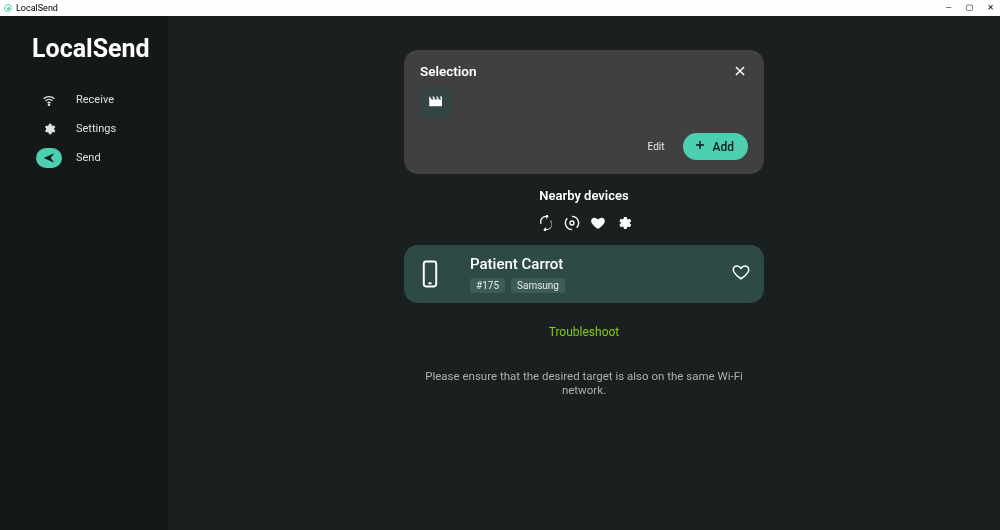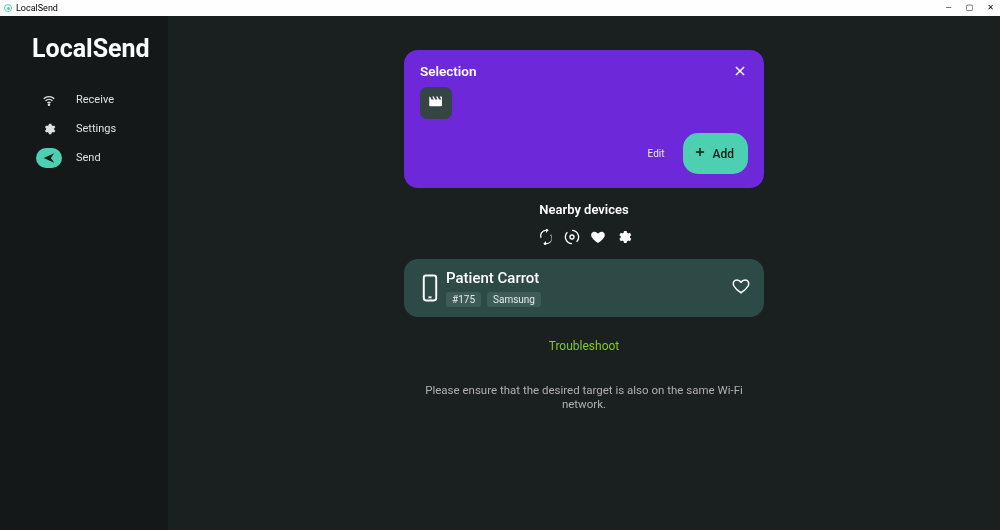--- a/index.html
+++ b/index.html
@@ -18,37 +18,37 @@
   .app-title { font-size: 25px; font-weight: 700; color:#fff; padding-left:32px; margin-bottom:22px; }
   .nav-item { display:flex; align-items:center; gap:14px; height:29px; padding-left:36px; font-size:11px; color:#e0e0e0; cursor:pointer; }
   .nav-item.active { background: transparent; }
   .nav-pill { width:26px; height:20px; border-radius:10px; display:inline-flex; align-items:center; justify-content:center; }
   .nav-item.active .nav-pill { background:#4dd0b1; color:#0b1b17; }
   .nav-icon { width:14px; height:14px; }
 
   .main { flex:1; display:flex; justify-content:center; padding-top:34px; }
   .column { width:360px; display:flex; flex-direction:column; gap:14px; }
 
-  .card { background:#6d28d9; border-radius:14px; padding:13px 16px 14px; }
+  .card { background:#404040; border-radius:14px; padding:13px 16px 14px; }
   .card-head { display:flex; justify-content:space-between; align-items:center; }
   .card-title { font-size:13.5px; font-weight:600; color:#fff; }
   .close-x { width:16px; height:16px; display:flex; align-items:center; justify-content:center; cursor:pointer; }
   .sel-meta { font-size:11px; color:#d0d0d0; margin-top:8px; line-height:1.35; }
   .file-thumb { width:32px; height:32px; background:#354444; border-radius:7px; margin-top:8px; display:flex; align-items:center; justify-content:center; }
   .card-actions { display:flex; justify-content:flex-end; align-items:center; gap:18px; margin-top:14px; }
   .link-btn { font-size:10px; color:#e8e8e8; cursor:pointer; }
-  .pill-btn { background:#4dd0b1; color:#0b1b17; border-radius:15px; height:41px; padding:0 14px 0 10px; display:flex; align-items:center; gap:6px; font-size:12px; font-weight:500; cursor:pointer; }
+  .pill-btn { background:#4dd0b1; color:#0b1b17; border-radius:15px; height:27px; padding:0 14px 0 10px; display:flex; align-items:center; gap:6px; font-size:12px; font-weight:500; cursor:pointer; }
   .plus { width:14px; height:14px; }
 
   .nearby-row { display:flex; align-items:center; gap:12px; padding:0 2px;flex-direction:column; }
   .nearby-label { font-size:13px; font-weight:600; color:#fff; }
   .tool-icons { display:flex; align-items:center; gap:10px; margin-left:2px; }
   .tool-icons .ti { cursor:pointer; display:flex; align-items:center; }
 
-  .device-card { background:#2e4a46; border-radius:14px; padding:10px 14px; display:flex; align-items:center; gap:4px; cursor:pointer; }
+  .device-card { background:#2e4a46; border-radius:14px; padding:10px 14px; display:flex; align-items:center; gap:28px; cursor:pointer; }
   .device-icon-wrap { width:24px; display:flex; justify-content:center; }
   .device-info { flex:1; }
   .device-name { font-size:15px; color:#fff; font-weight:500; }
   .tags { display:flex; gap:6px; margin-top:5px; }
   .tag { font-size:10px; background:#3d5c57; border-radius:3px; padding:2px 6px; color:#e8e8e8; }
   .fav-icon { cursor:pointer; }
 
   .troubleshoot { text-align:center; font-size:12px; color:#84cc16; margin-top:8px; cursor:pointer; }
   .hint { text-align:center; font-size:11.5px; color:#b0b0b0; margin-top:16px; }
 </style>

